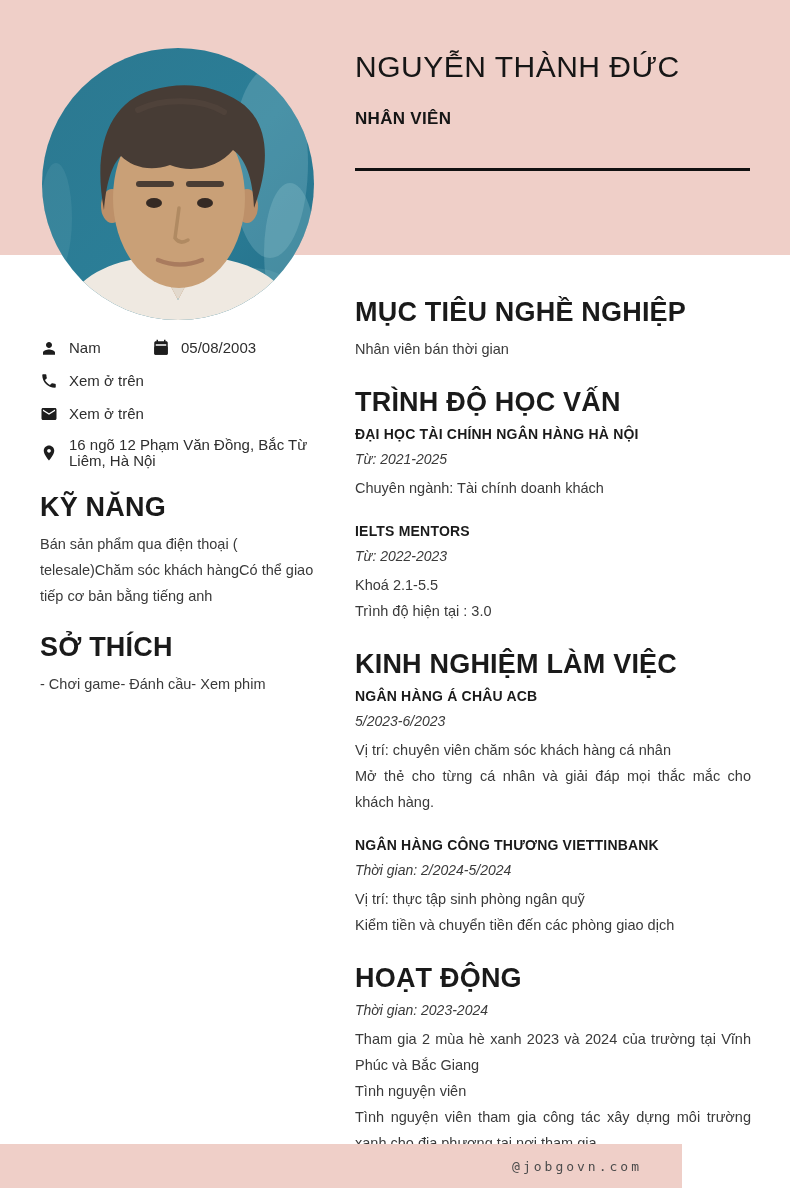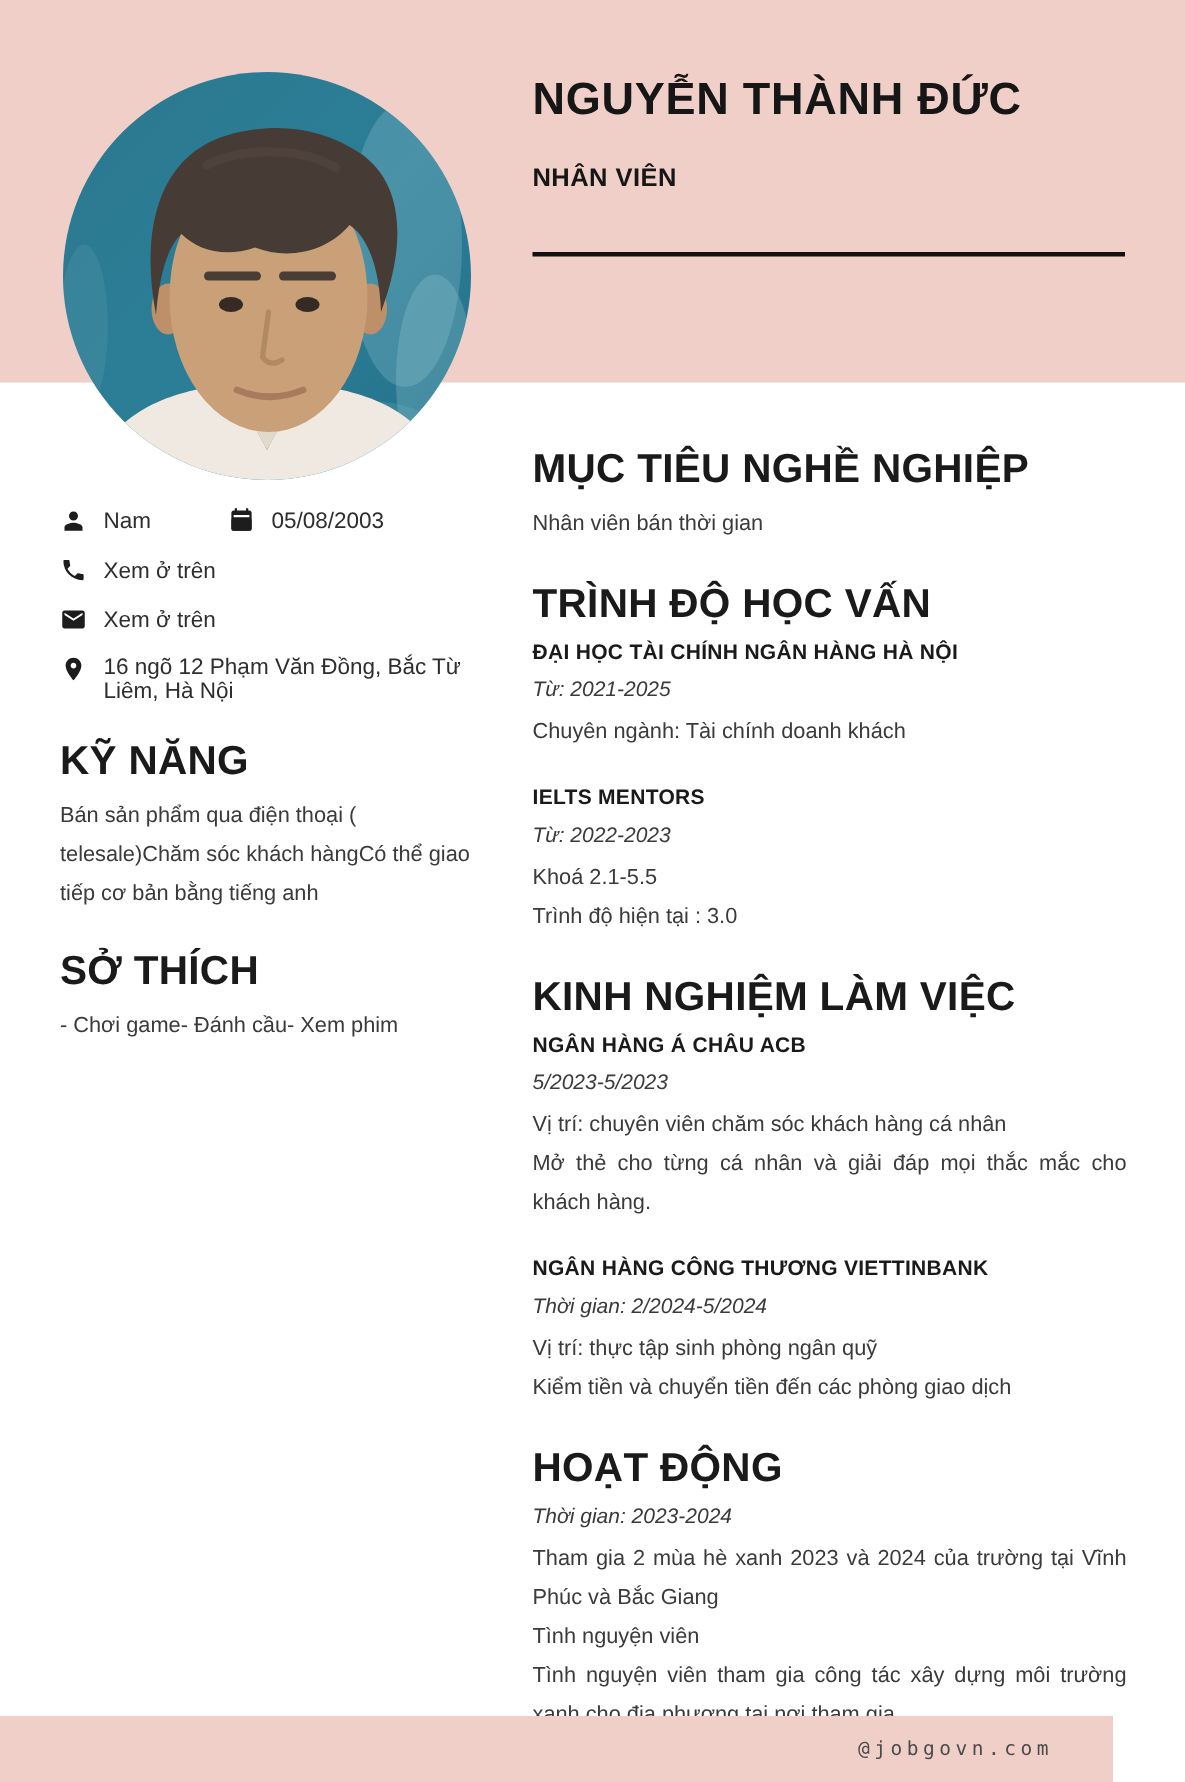--- a/index.html
+++ b/index.html
@@ -21,42 +21,42 @@
   .photo {
     position: absolute; left: 42px; top: 48px;
     width: 272px; height: 272px;
     border-radius: 50%; overflow: hidden;
   }
   .photo svg { display: block; }
   .header-text {
     position: absolute; left: 355px; top: 50px; width: 395px;
   }
   .name {
-    font-size: 30px; font-weight: 700; color: #161616;
+    font-size: 30px; font-weight: 400; color: #161616;
     letter-spacing: 0.5px; margin: 0; line-height: 34px;
   }
   .job-title {
     font-size: 17px; font-weight: 700; color: #161616;
     margin: 25px 0 0; line-height: 20px; letter-spacing: 0.3px;
   }
   .header-rule {
     margin-top: 39px; height: 3px; background: #111;
   }
 
   
   .left-col {
     position: absolute; left: 40px; top: 338px; width: 278px;
   }
   .right-col {
     position: absolute; left: 355px; top: 300px; width: 396px;
   }
 
   
   .contact-row {
-    display: flex; align-items: flex-start;
+    display: flex; align-items: center;
     margin-bottom: 14px; font-size: 15px; color: #2e2e2e;
   }
   .cicon { width: 18px; height: 18px; flex: 0 0 18px; margin-right: 11px; margin-top: 0px; }
   .cicon svg { display: block; width: 18px; height: 18px; fill: #1d1d1d; }
   .ctext { line-height: 18px; padding-top: 1px; }
   .ctext.wide { width: 83px; }
   .ctext.addr { line-height: 16px; padding-top: 0; }
   .contact-row.tall { margin-bottom: 10px; }
 
   
@@ -77,21 +77,21 @@
     margin: 0 0 7px; line-height: 17px;
   }
   .body-line {
     font-size: 14.5px; color: #3a3a3a; line-height: 26px; margin: 0;
   }
   .just { text-align: justify; }
   .left-col .body-line { line-height: 26px; }
 
   
   .footer {
-    position: absolute; left: 0; bottom: 0; width: 742px; height: 44px;
+    position: absolute; left: 0; bottom: 0; width: 682px; height: 44px;
     background: #efcfc8;
     display: flex; align-items: center; justify-content: flex-end;
     box-sizing: border-box; padding-right: 40px;
   }
   .footer-credit {
     font-family: "DejaVu Sans Mono", "Liberation Mono", monospace;
     font-size: 13px; letter-spacing: 3px; color: #4b4b4b;
   }
 </style>
 </head>
@@ -222,21 +222,21 @@
         <p class="body-line">Khoá 2.1-5.5</p>
         <p class="body-line">Trình độ hiện tại : 3.0</p>
       </div>
     </div>
 
     <div class="section">
       <h3 class="sec-h">KINH NGHIỆM LÀM VIỆC</h3>
 
       <div class="entry">
         <p class="sub-h">NGÂN HÀNG Á CHÂU ACB</p>
-        <p class="period">5/2023-5/2023</p>
+        <p class="period">5/2023-6/2023</p>
         <p class="body-line">Vị trí: chuyên viên chăm sóc khách hàng cá nhân</p>
         <p class="body-line just">Mở thẻ cho từng cá nhân và giải đáp mọi thắc mắc cho khách hàng.</p>
       </div>
 
       <div class="entry">
         <p class="sub-h">NGÂN HÀNG CÔNG THƯƠNG VIETTINBANK</p>
         <p class="period">Thời gian: 2/2024-5/2024</p>
         <p class="body-line">Vị trí: thực tập sinh phòng ngân quỹ</p>
         <p class="body-line">Kiểm tiền và chuyển tiền đến các phòng giao dịch</p>
       </div>

